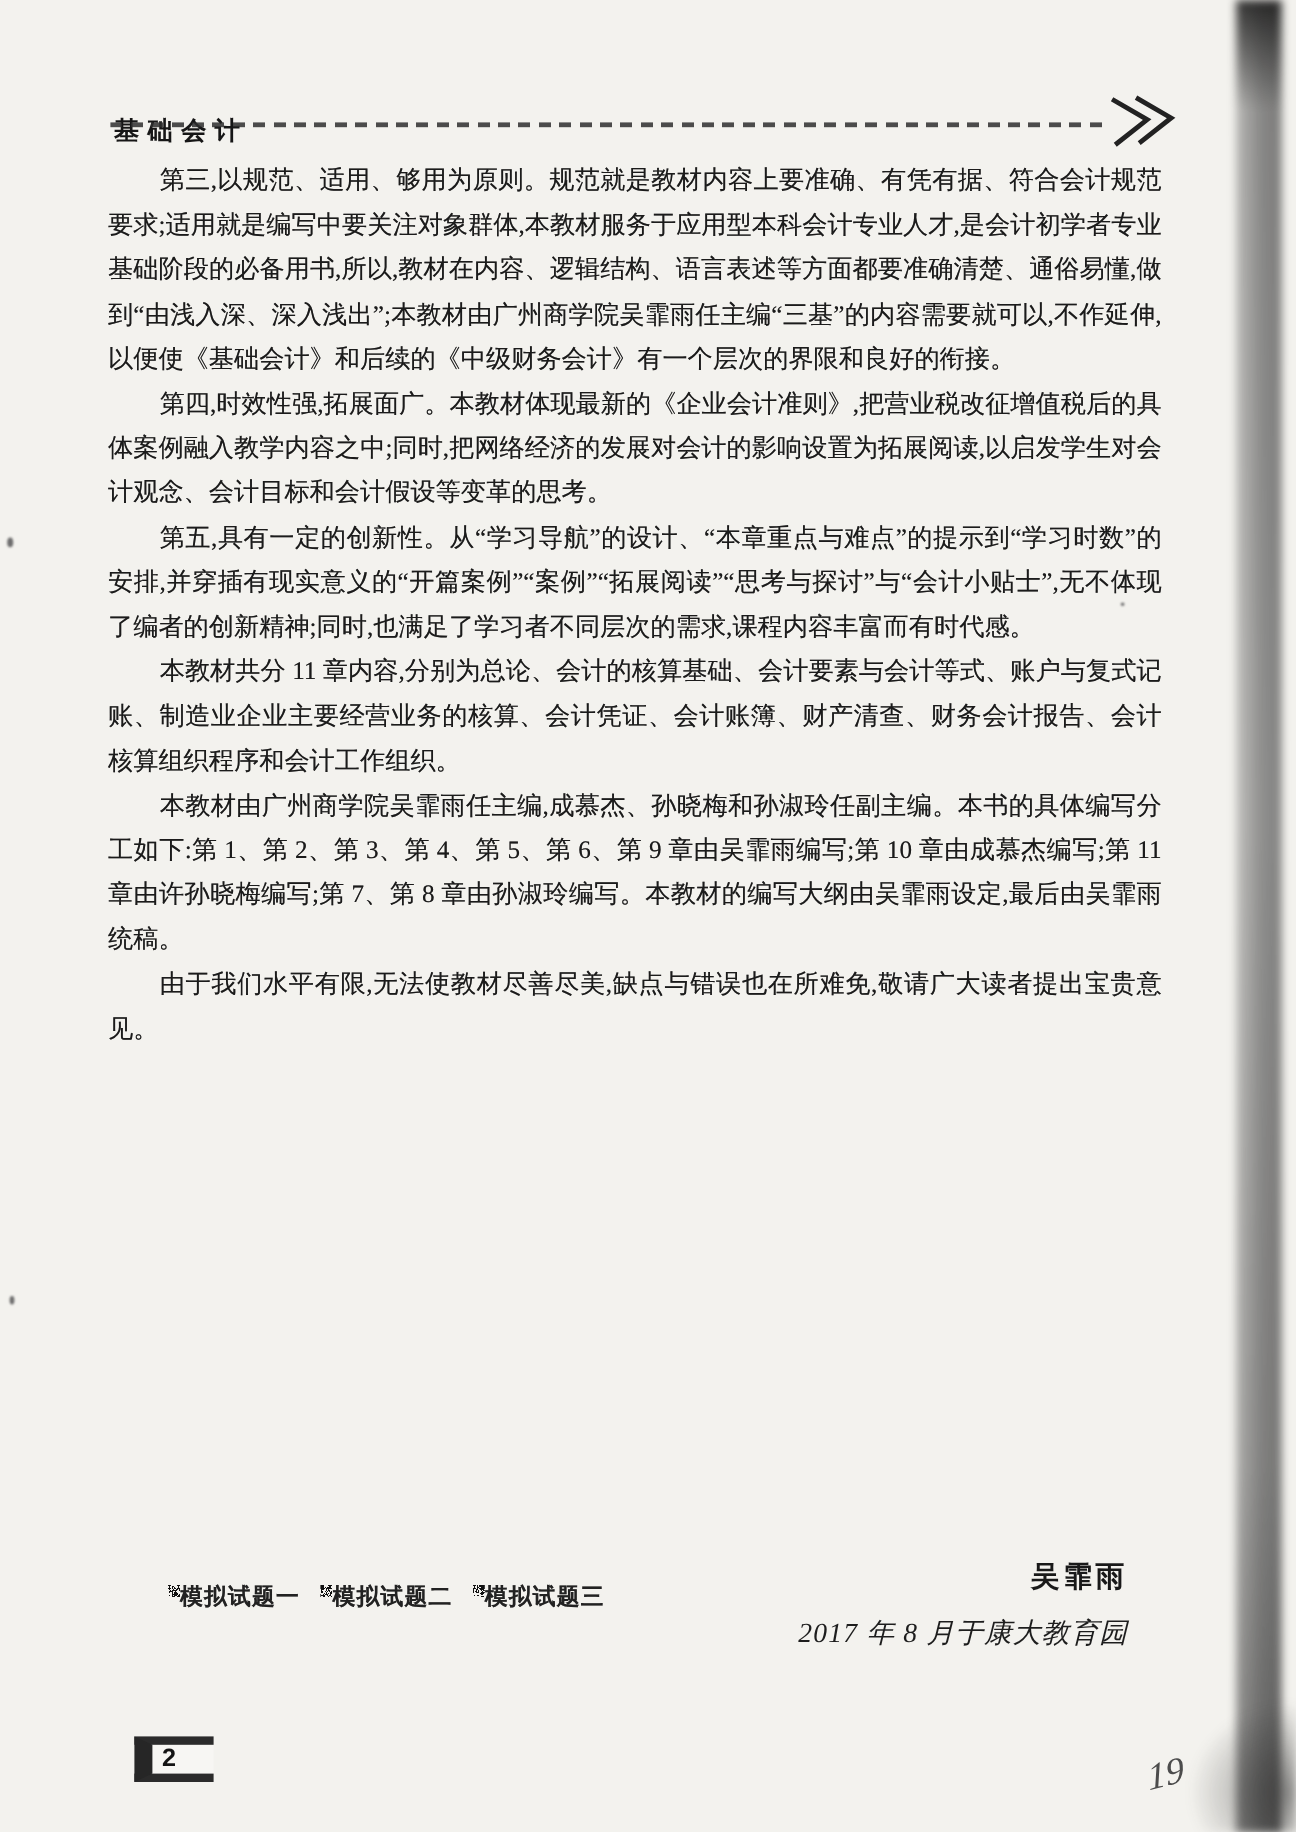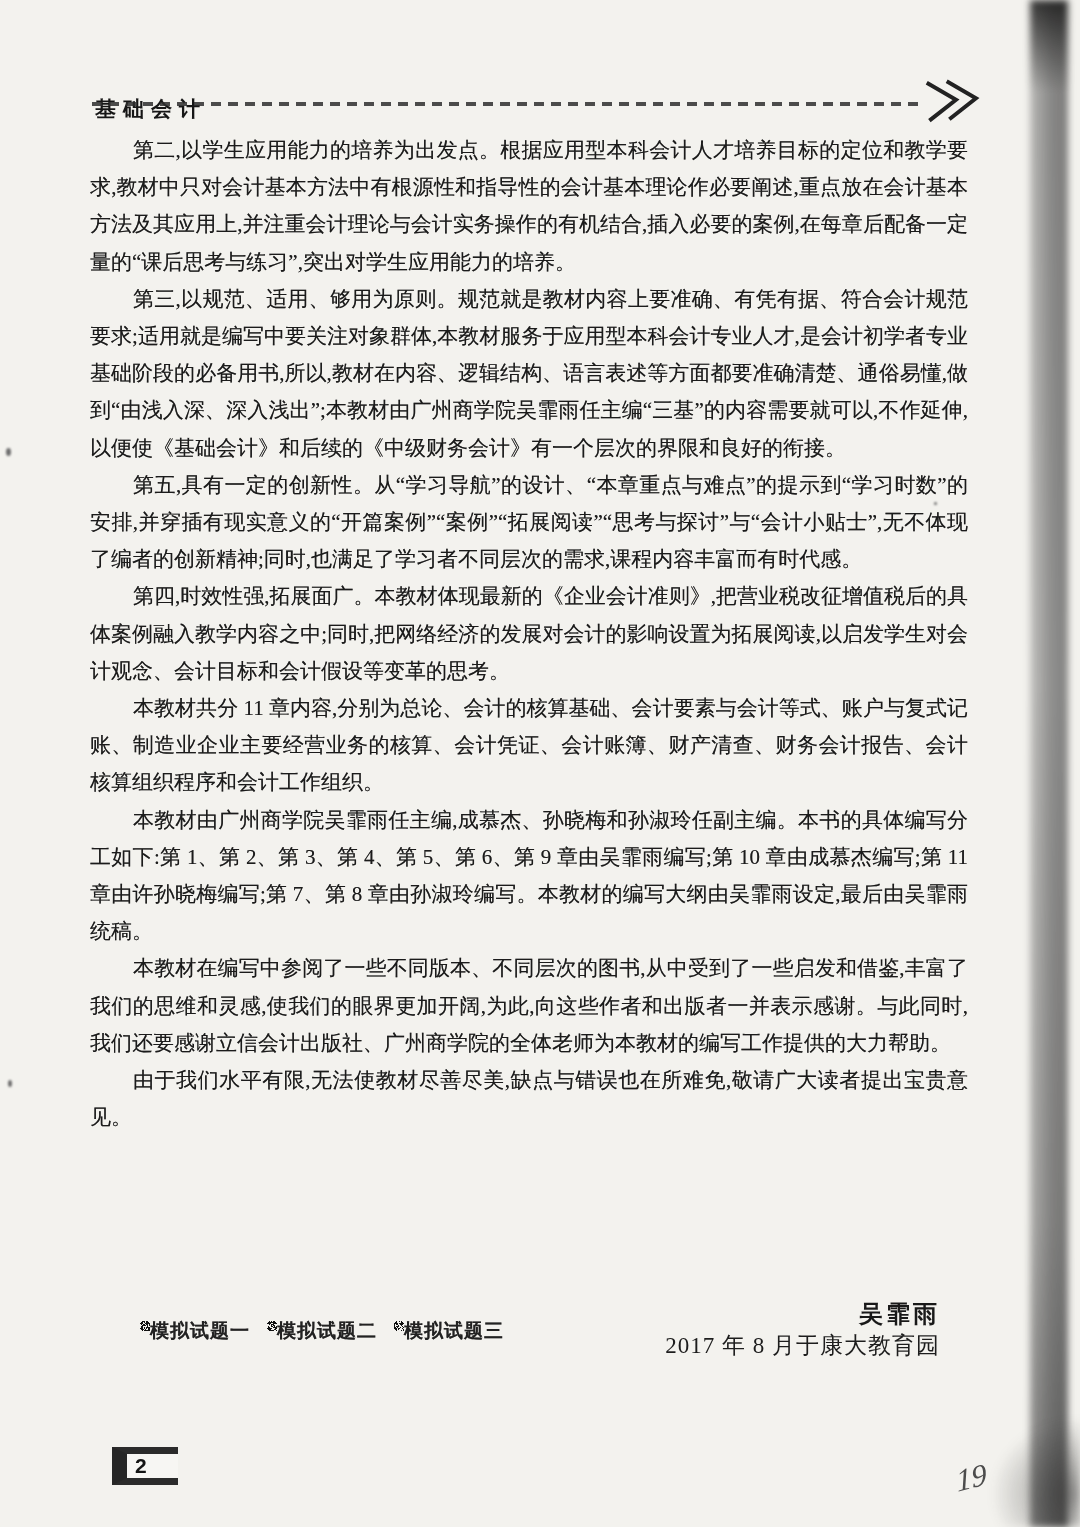--- a/index.html
+++ b/index.html
@@ -46,21 +46,21 @@
   .qr-label {
     margin-top:9px; font-size:19px; font-weight:bold; letter-spacing:1px;
     color:#222; white-space:nowrap; text-shadow:0 0 .5px rgba(20,20,20,.5);
   }
 
   
   .signature {
     position:absolute; left:600px; top:1298px; width:340px; text-align:right;
   }
   .sig-name { font-size:24px; font-weight:bold; letter-spacing:3px; color:#191919; }
-  .sig-date { font-size:23px; color:#1d1d1d; letter-spacing:1px; }
+  .sig-date { margin-top:15px; font-size:23px; color:#1d1d1d; letter-spacing:1px;font-style:italic; }
 
   
   .page-badge {
     position:absolute; left:112px; top:1447px; width:66px; height:38px;
     border-top:7px solid #2b2b2b; border-bottom:7px solid #2b2b2b; border-left:15px solid #262626;
     background:#f7f6f3;
     display:flex; align-items:center;
   }
   .page-badge span {
     font-family:"Liberation Sans","DejaVu Sans",sans-serif;
@@ -100,27 +100,25 @@
   <div class="header-title">基础会计</div>
   <div class="dash-line"></div>
   <div class="chevron">
     <svg viewBox="0 0 64 52" fill="none">
       <path d="M8 7 L36 26 L8 45" stroke="#222" stroke-width="4"></path>
       <path d="M28 7 L56 26 L28 45" stroke="#222" stroke-width="4"></path>
     </svg>
   </div>
 
   <div class="body-text">
-    <p>第二,以学生应用能力的培养为出发点。根据应用型本科会计人才培养目标的定位和教学要求,教材中只对会计基本方法中有根源性和指导性的会计基本理论作必要阐述,重点放在会计基本方法及其应用上,并注重会计理论与会计实务操作的有机结合,插入必要的案例,在每章后配备一定量的“课后思考与练习”,突出对学生应用能力的培养。</p>
     <p>第三,以规范、适用、够用为原则。规范就是教材内容上要准确、有凭有据、符合会计规范要求;适用就是编写中要关注对象群体,本教材服务于应用型本科会计专业人才,是会计初学者专业基础阶段的必备用书,所以,教材在内容、逻辑结构、语言表述等方面都要准确清楚、通俗易懂,做到“由浅入深、深入浅出”;本教材由广州商学院吴霏雨任主编“三基”的内容需要就可以,不作延伸,以便使《基础会计》和后续的《中级财务会计》有一个层次的界限和良好的衔接。</p>
+    <p>第四,时效性强,拓展面广。本教材体现最新的《企业会计准则》,把营业税改征增值税后的具体案例融入教学内容之中;同时,把网络经济的发展对会计的影响设置为拓展阅读,以启发学生对会计观念、会计目标和会计假设等变革的思考。</p>
     <p>第五,具有一定的创新性。从“学习导航”的设计、“本章重点与难点”的提示到“学习时数”的安排,并穿插有现实意义的“开篇案例”“案例”“拓展阅读”“思考与探讨”与“会计小贴士”,无不体现了编者的创新精神;同时,也满足了学习者不同层次的需求,课程内容丰富而有时代感。</p>
-    <p>第四,时效性强,拓展面广。本教材体现最新的《企业会计准则》,把营业税改征增值税后的具体案例融入教学内容之中;同时,把网络经济的发展对会计的影响设置为拓展阅读,以启发学生对会计观念、会计目标和会计假设等变革的思考。</p>
     <p>本教材共分 11 章内容,分别为总论、会计的核算基础、会计要素与会计等式、账户与复式记账、制造业企业主要经营业务的核算、会计凭证、会计账簿、财产清查、财务会计报告、会计核算组织程序和会计工作组织。</p>
     <p>本教材由广州商学院吴霏雨任主编,成慕杰、孙晓梅和孙淑玲任副主编。本书的具体编写分工如下:第 1、第 2、第 3、第 4、第 5、第 6、第 9 章由吴霏雨编写;第 10 章由成慕杰编写;第 11 章由许孙晓梅编写;第 7、第 8 章由孙淑玲编写。本教材的编写大纲由吴霏雨设定,最后由吴霏雨统稿。</p>
-    <p>本教材在编写中参阅了一些不同版本、不同层次的图书,从中受到了一些启发和借鉴,丰富了我们的思维和灵感,使我们的眼界更加开阔,为此,向这些作者和出版者一并表示感谢。与此同时,我们还要感谢立信会计出版社、广州商学院的全体老师为本教材的编写工作提供的大力帮助。</p>
     <p>由于我们水平有限,无法使教材尽善尽美,缺点与错误也在所难免,敬请广大读者提出宝贵意见。</p>
   </div>
 
   <div class="qr-row">
     <div class="qr-item">
       <div class="qr-box"><svg viewBox="0 0 25 25" shape-rendering="crispEdges">
             <rect x="14" y="0" width="1" height="1" fill="#111"></rect>
             <rect x="8" y="1" width="1" height="1" fill="#111"></rect>
             <rect x="11" y="1" width="1" height="1" fill="#111"></rect>
             <rect x="14" y="1" width="1" height="1" fill="#111"></rect>

